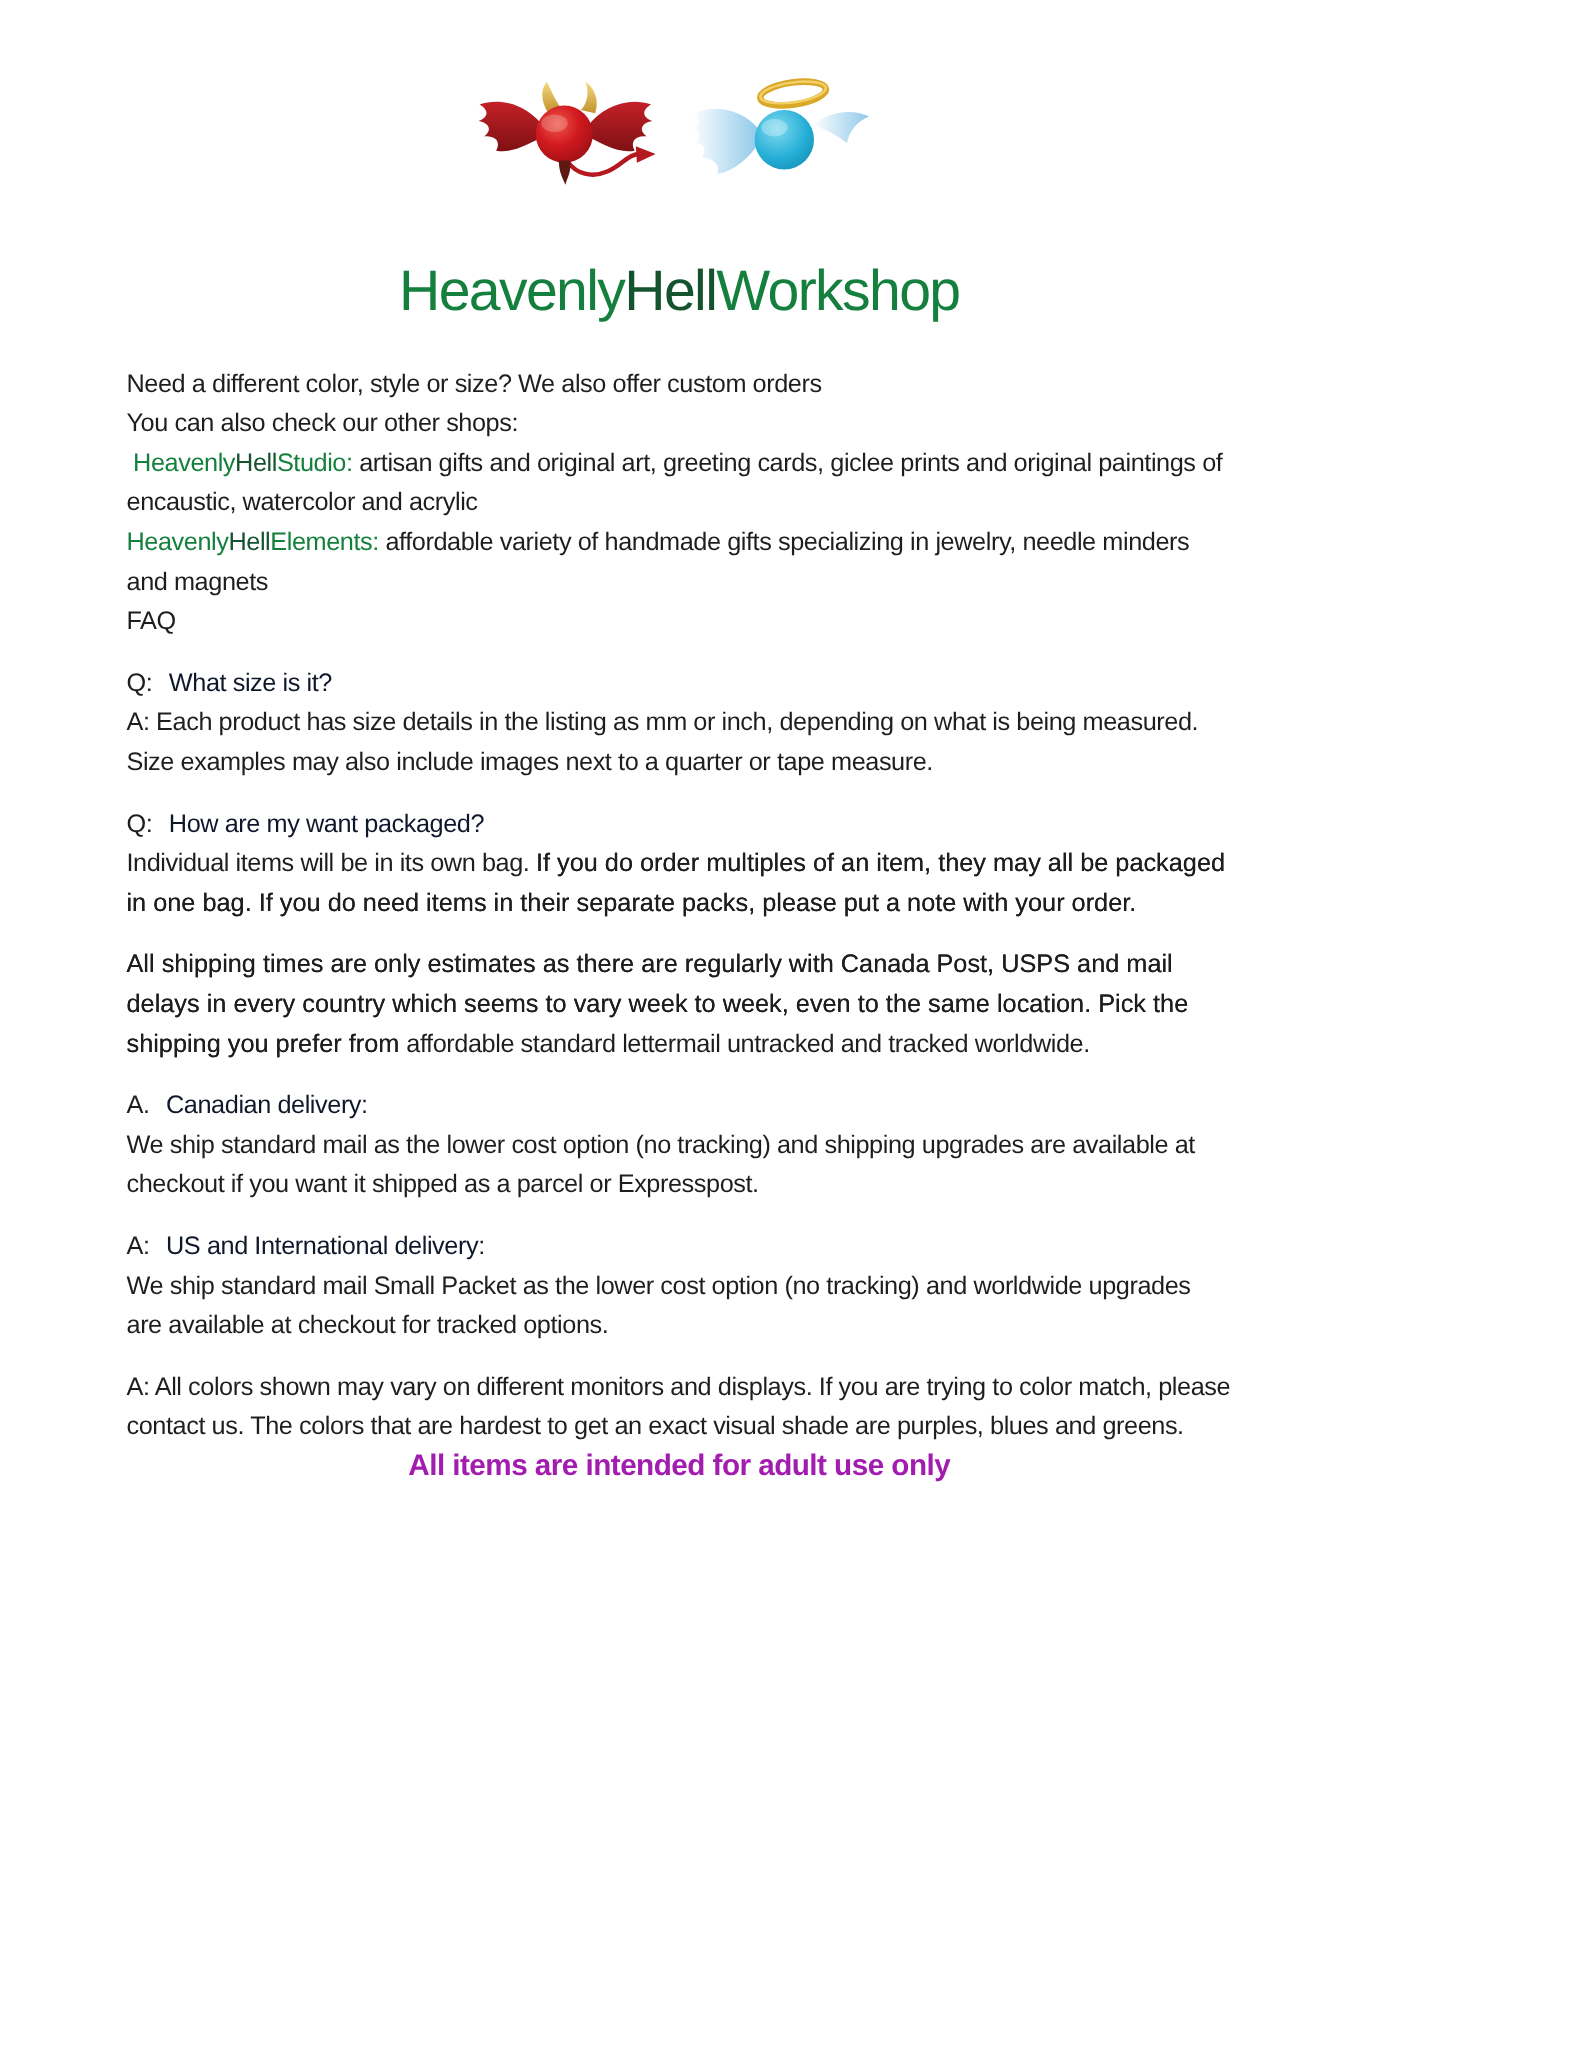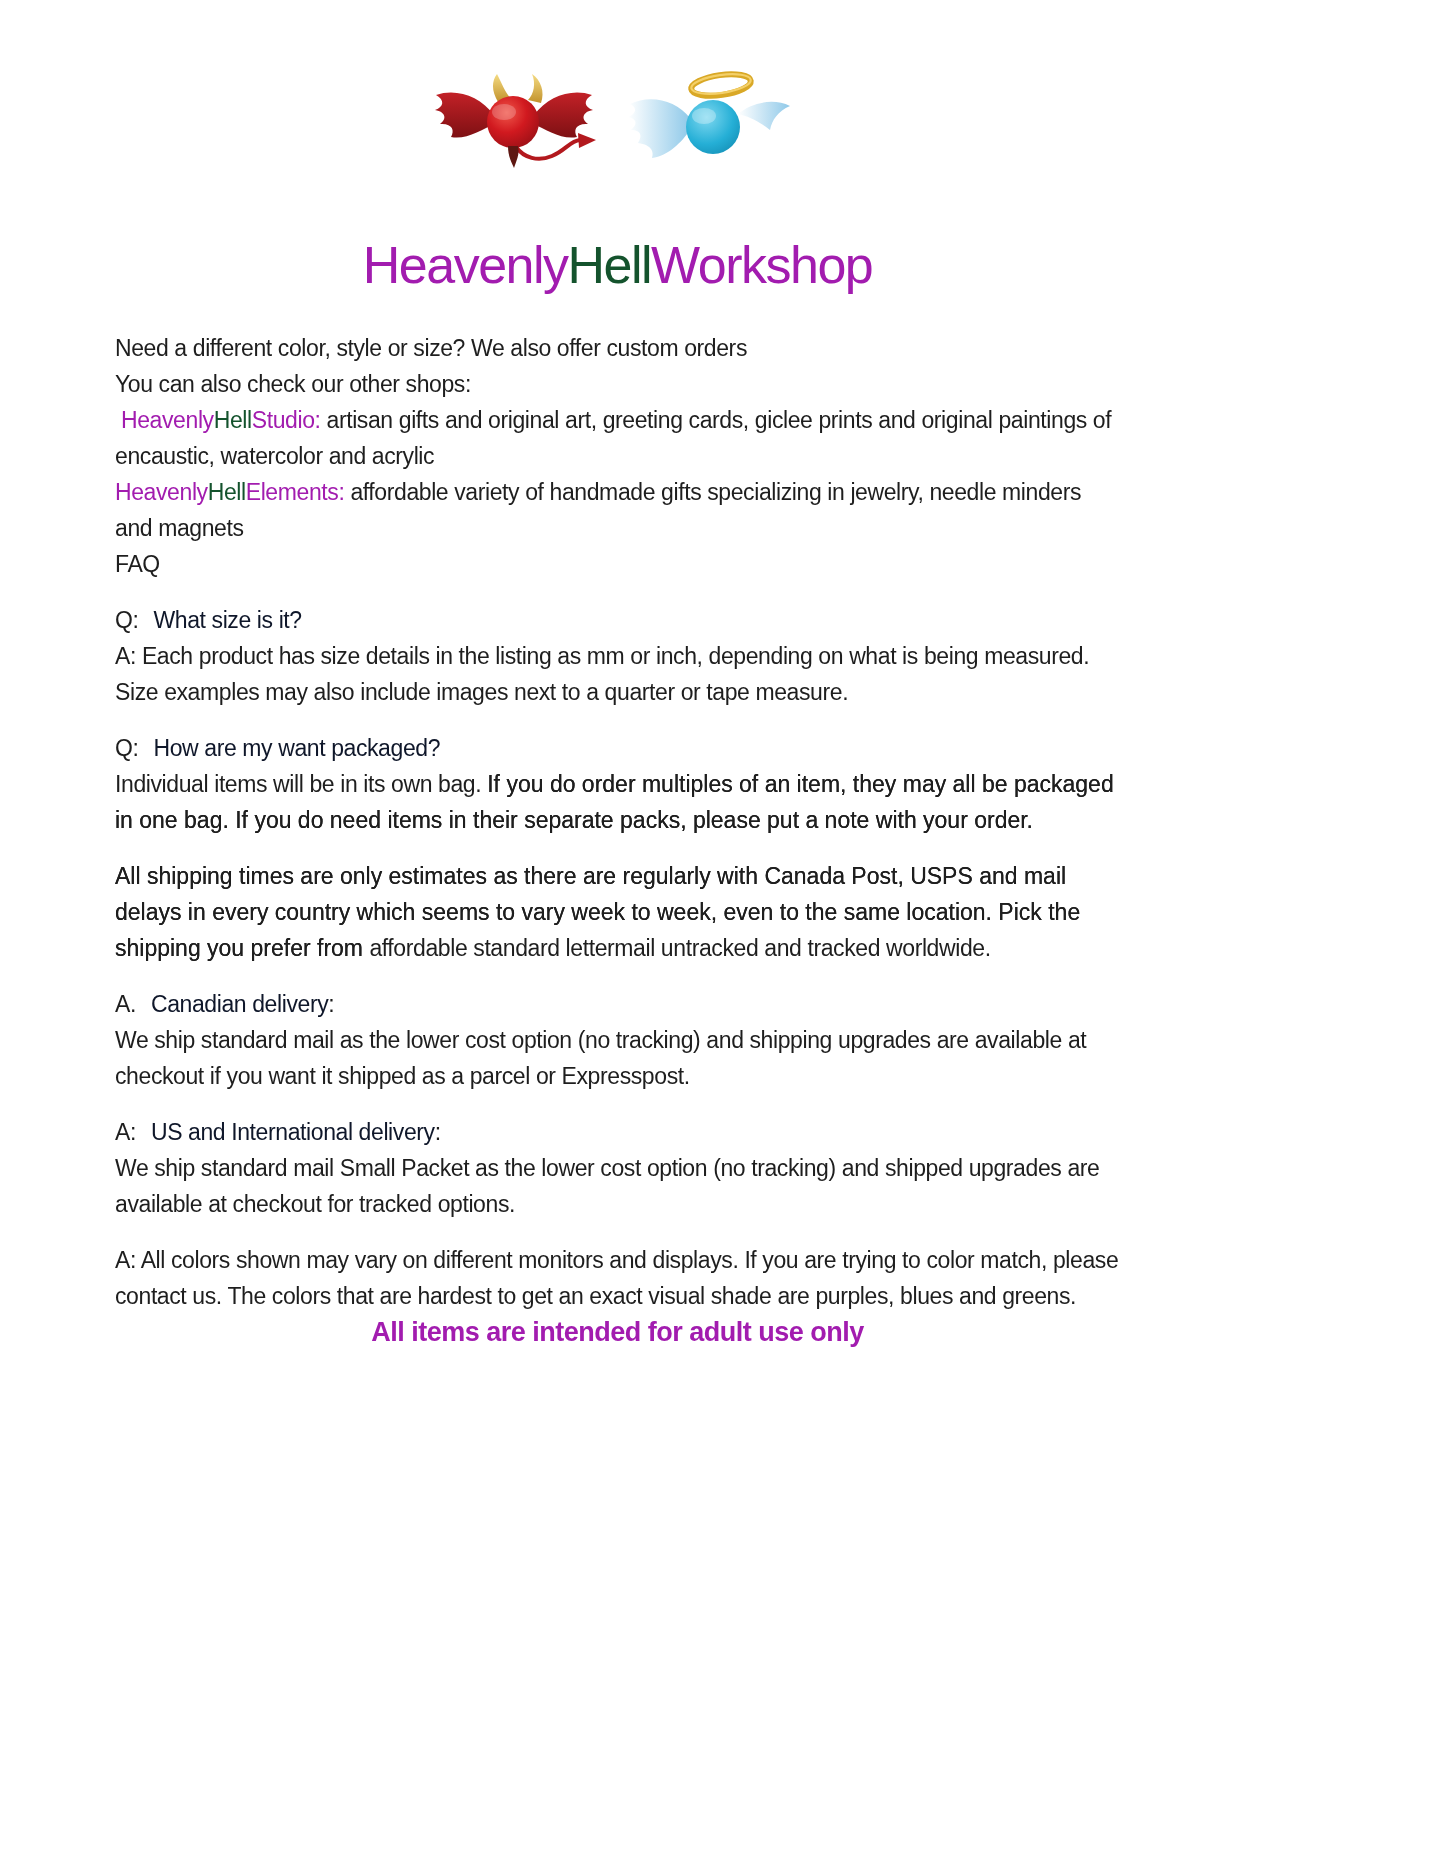--- a/index.html
+++ b/index.html
@@ -16,21 +16,21 @@
     font-size:23px;letter-spacing:-0.4px;line-height:36px;
   }
   .content p{margin:0;}
   .logo{padding-top:70px;text-align:center;}
   .title{
     margin-top:60px;
     text-align:center;
     font-size:52px;line-height:60px;letter-spacing:-1.5px;
     font-weight:400;
   }
-  .blue{color:#a21caf;}
+  .blue{color:#15803d;}
   .red{color:#14532d;}
   .intro{margin-top:46px;}
   .para{margin-top:21px;}
   .shops-block{margin-top:21px;}
   .shop-line-indent{padding-left:6px;}
   .faq-item{margin-top:20px;}
   .q-red{color:#0f172a;margin-left:15px;}
   .q-suffix{color:#1e1e1e;}
   .seg-wide{letter-spacing:0;text-shadow:0 0 0.5px currentColor;}
   .footer-note{
@@ -121,21 +121,21 @@
       <p><span class="seg-wide">All shipping times are only estimates as there are regularly with Canada Post, USPS and mail delays in every country which seems to vary week to week, even to the same location. Pick the shipping you prefer from </span><span>affordable standard lettermail untracked and tracked worldwide.</span></p>
     </div>
 
     <div class="faq-item">
       <p><span>A.</span><span class="q-red">Canadian delivery</span><span class="q-suffix">:</span></p>
       <p><span>We ship standard mail as the lower cost option (no tracking) and shipping upgrades are available at checkout if you want it shipped as a parcel or Expresspost.</span></p>
     </div>
 
     <div class="faq-item">
       <p><span>A:</span><span class="q-red">US and International delivery</span><span class="q-suffix">:</span></p>
-      <p><span>We ship standard mail Small Packet as the lower cost option (no tracking) and shipped upgrades are available at checkout for tracked options.</span></p>
+      <p><span>We ship standard mail Small Packet as the lower cost option (no tracking) and worldwide upgrades are available at checkout for tracked options.</span></p>
     </div>
 
     <div class="faq-item">
       <p><span>A: All colors shown may vary on different monitors and displays. If you are trying to color match, please contact us. The colors that are hardest to get an exact visual shade are purples, blues and greens.</span></p>
     </div>
 
     <p class="footer-note">All items are intended for adult use only</p>
 
   </div>
 </div>

